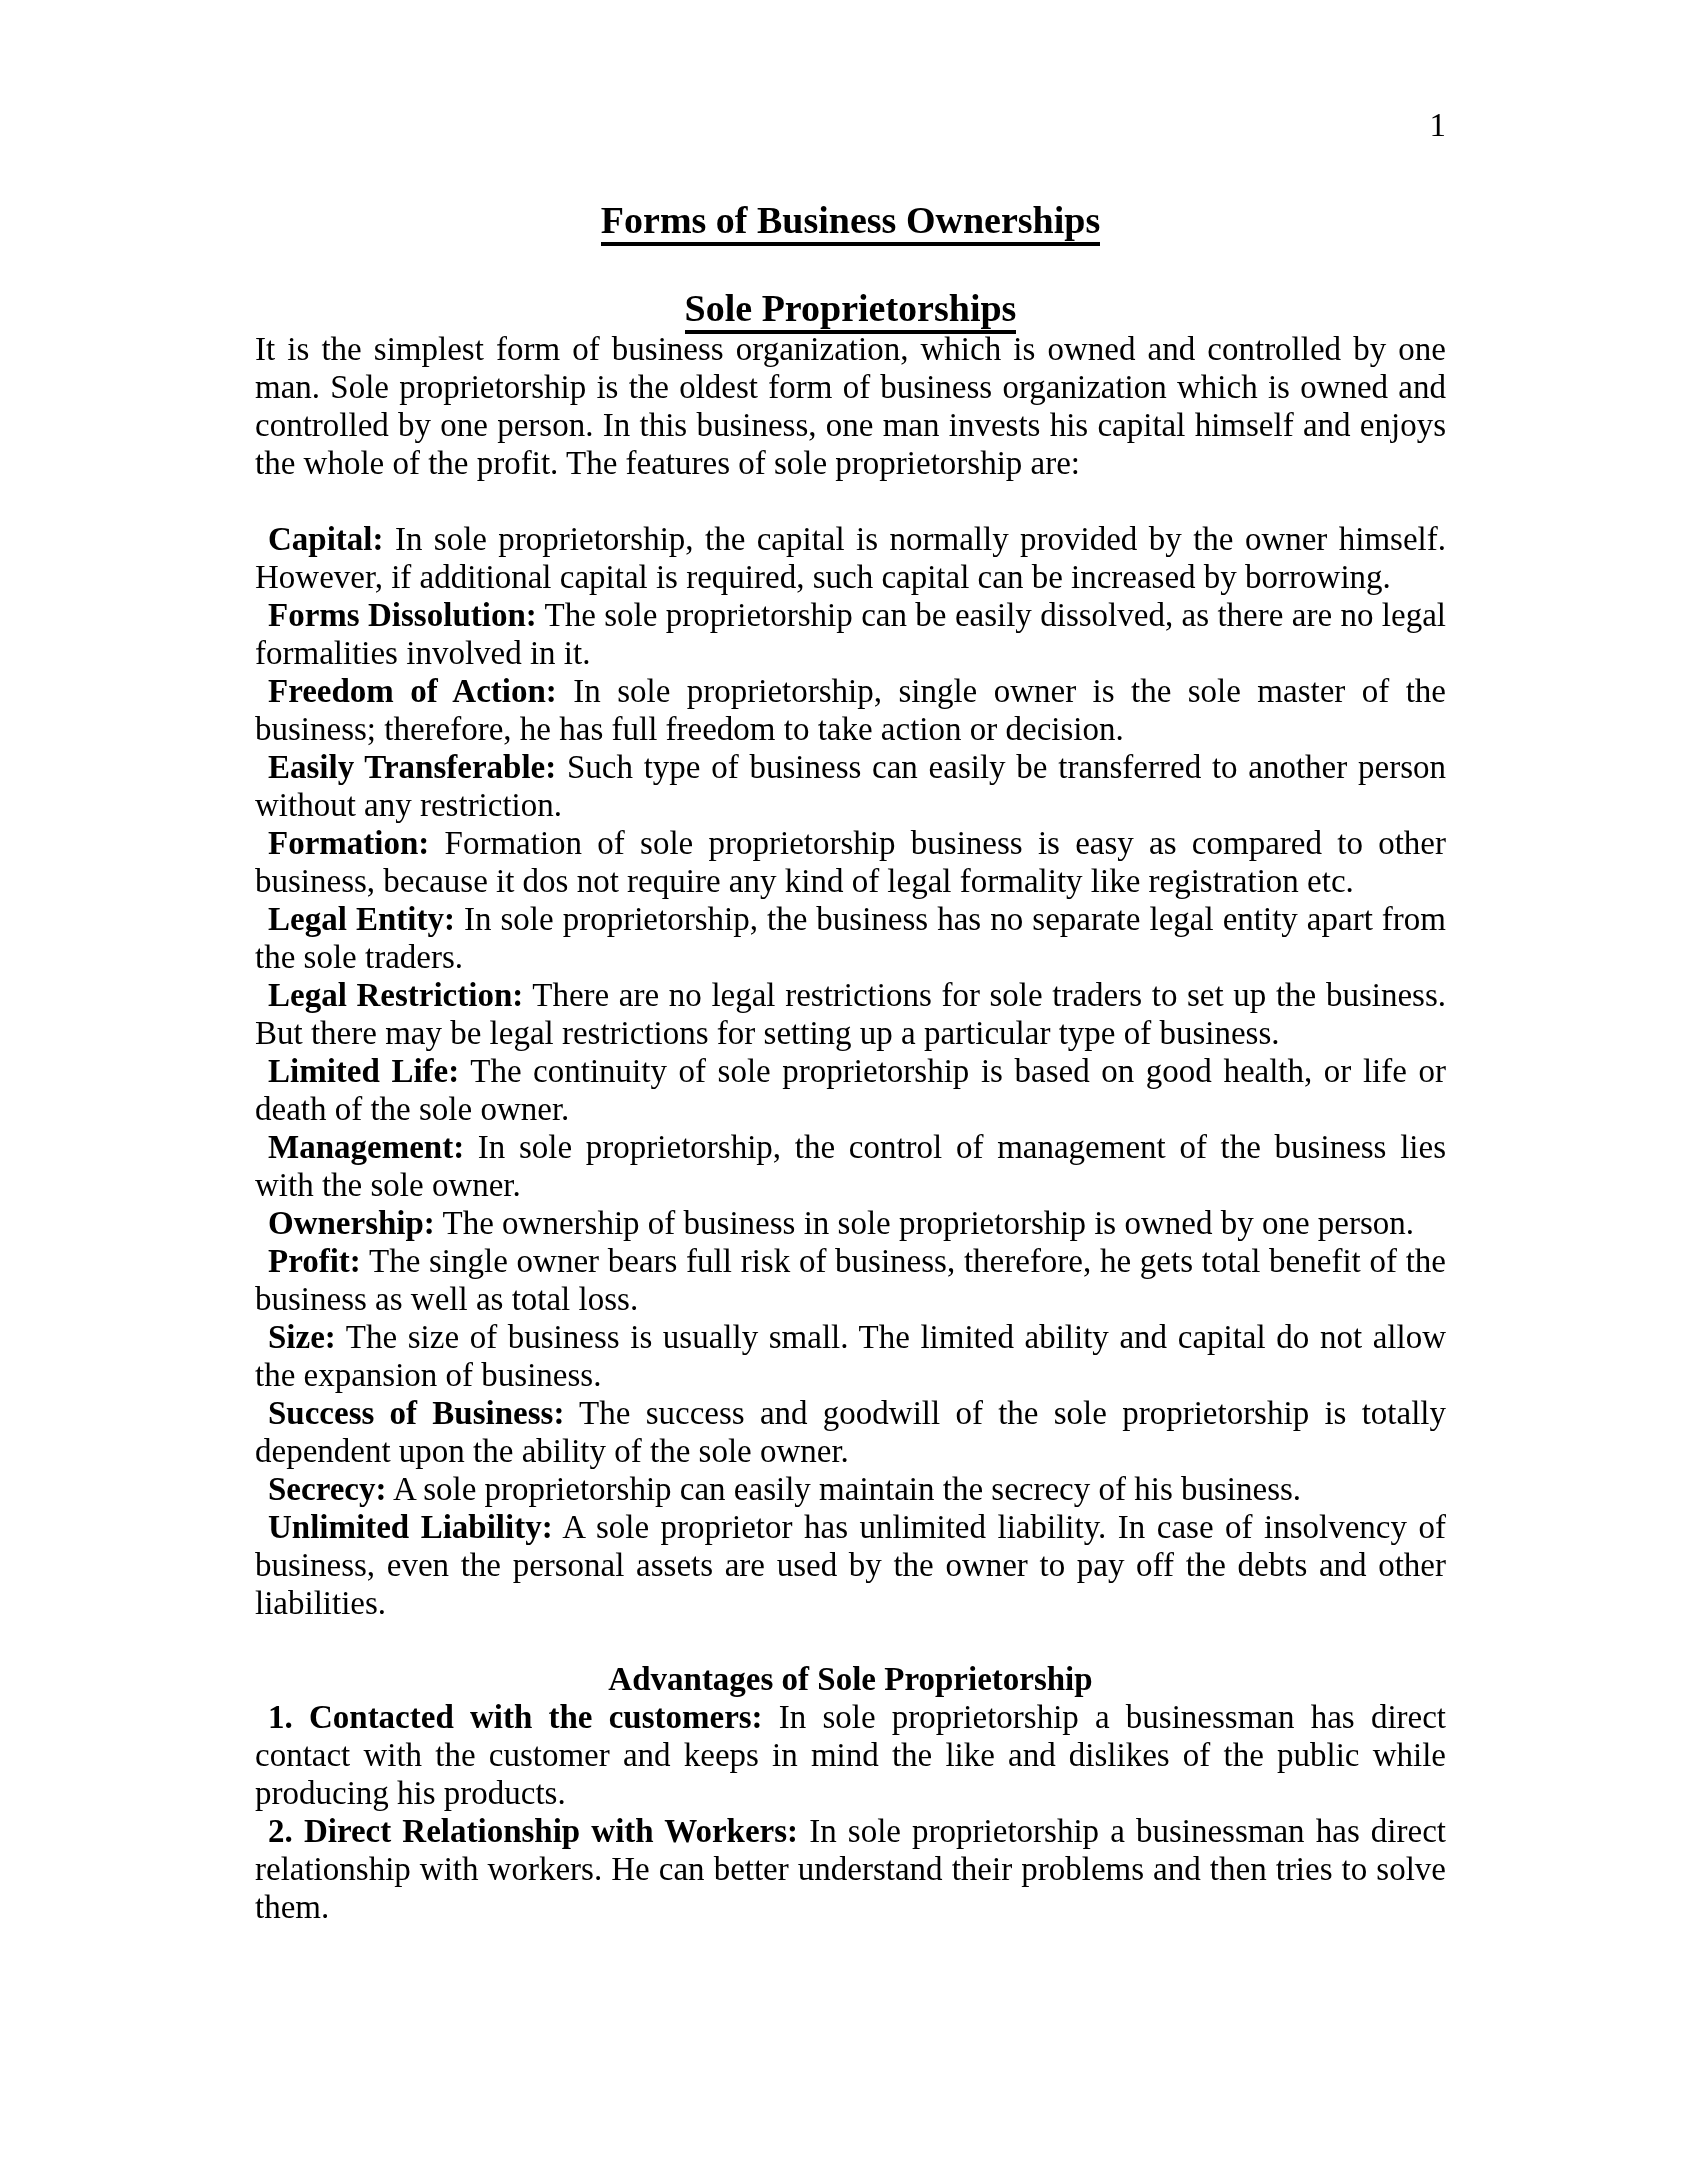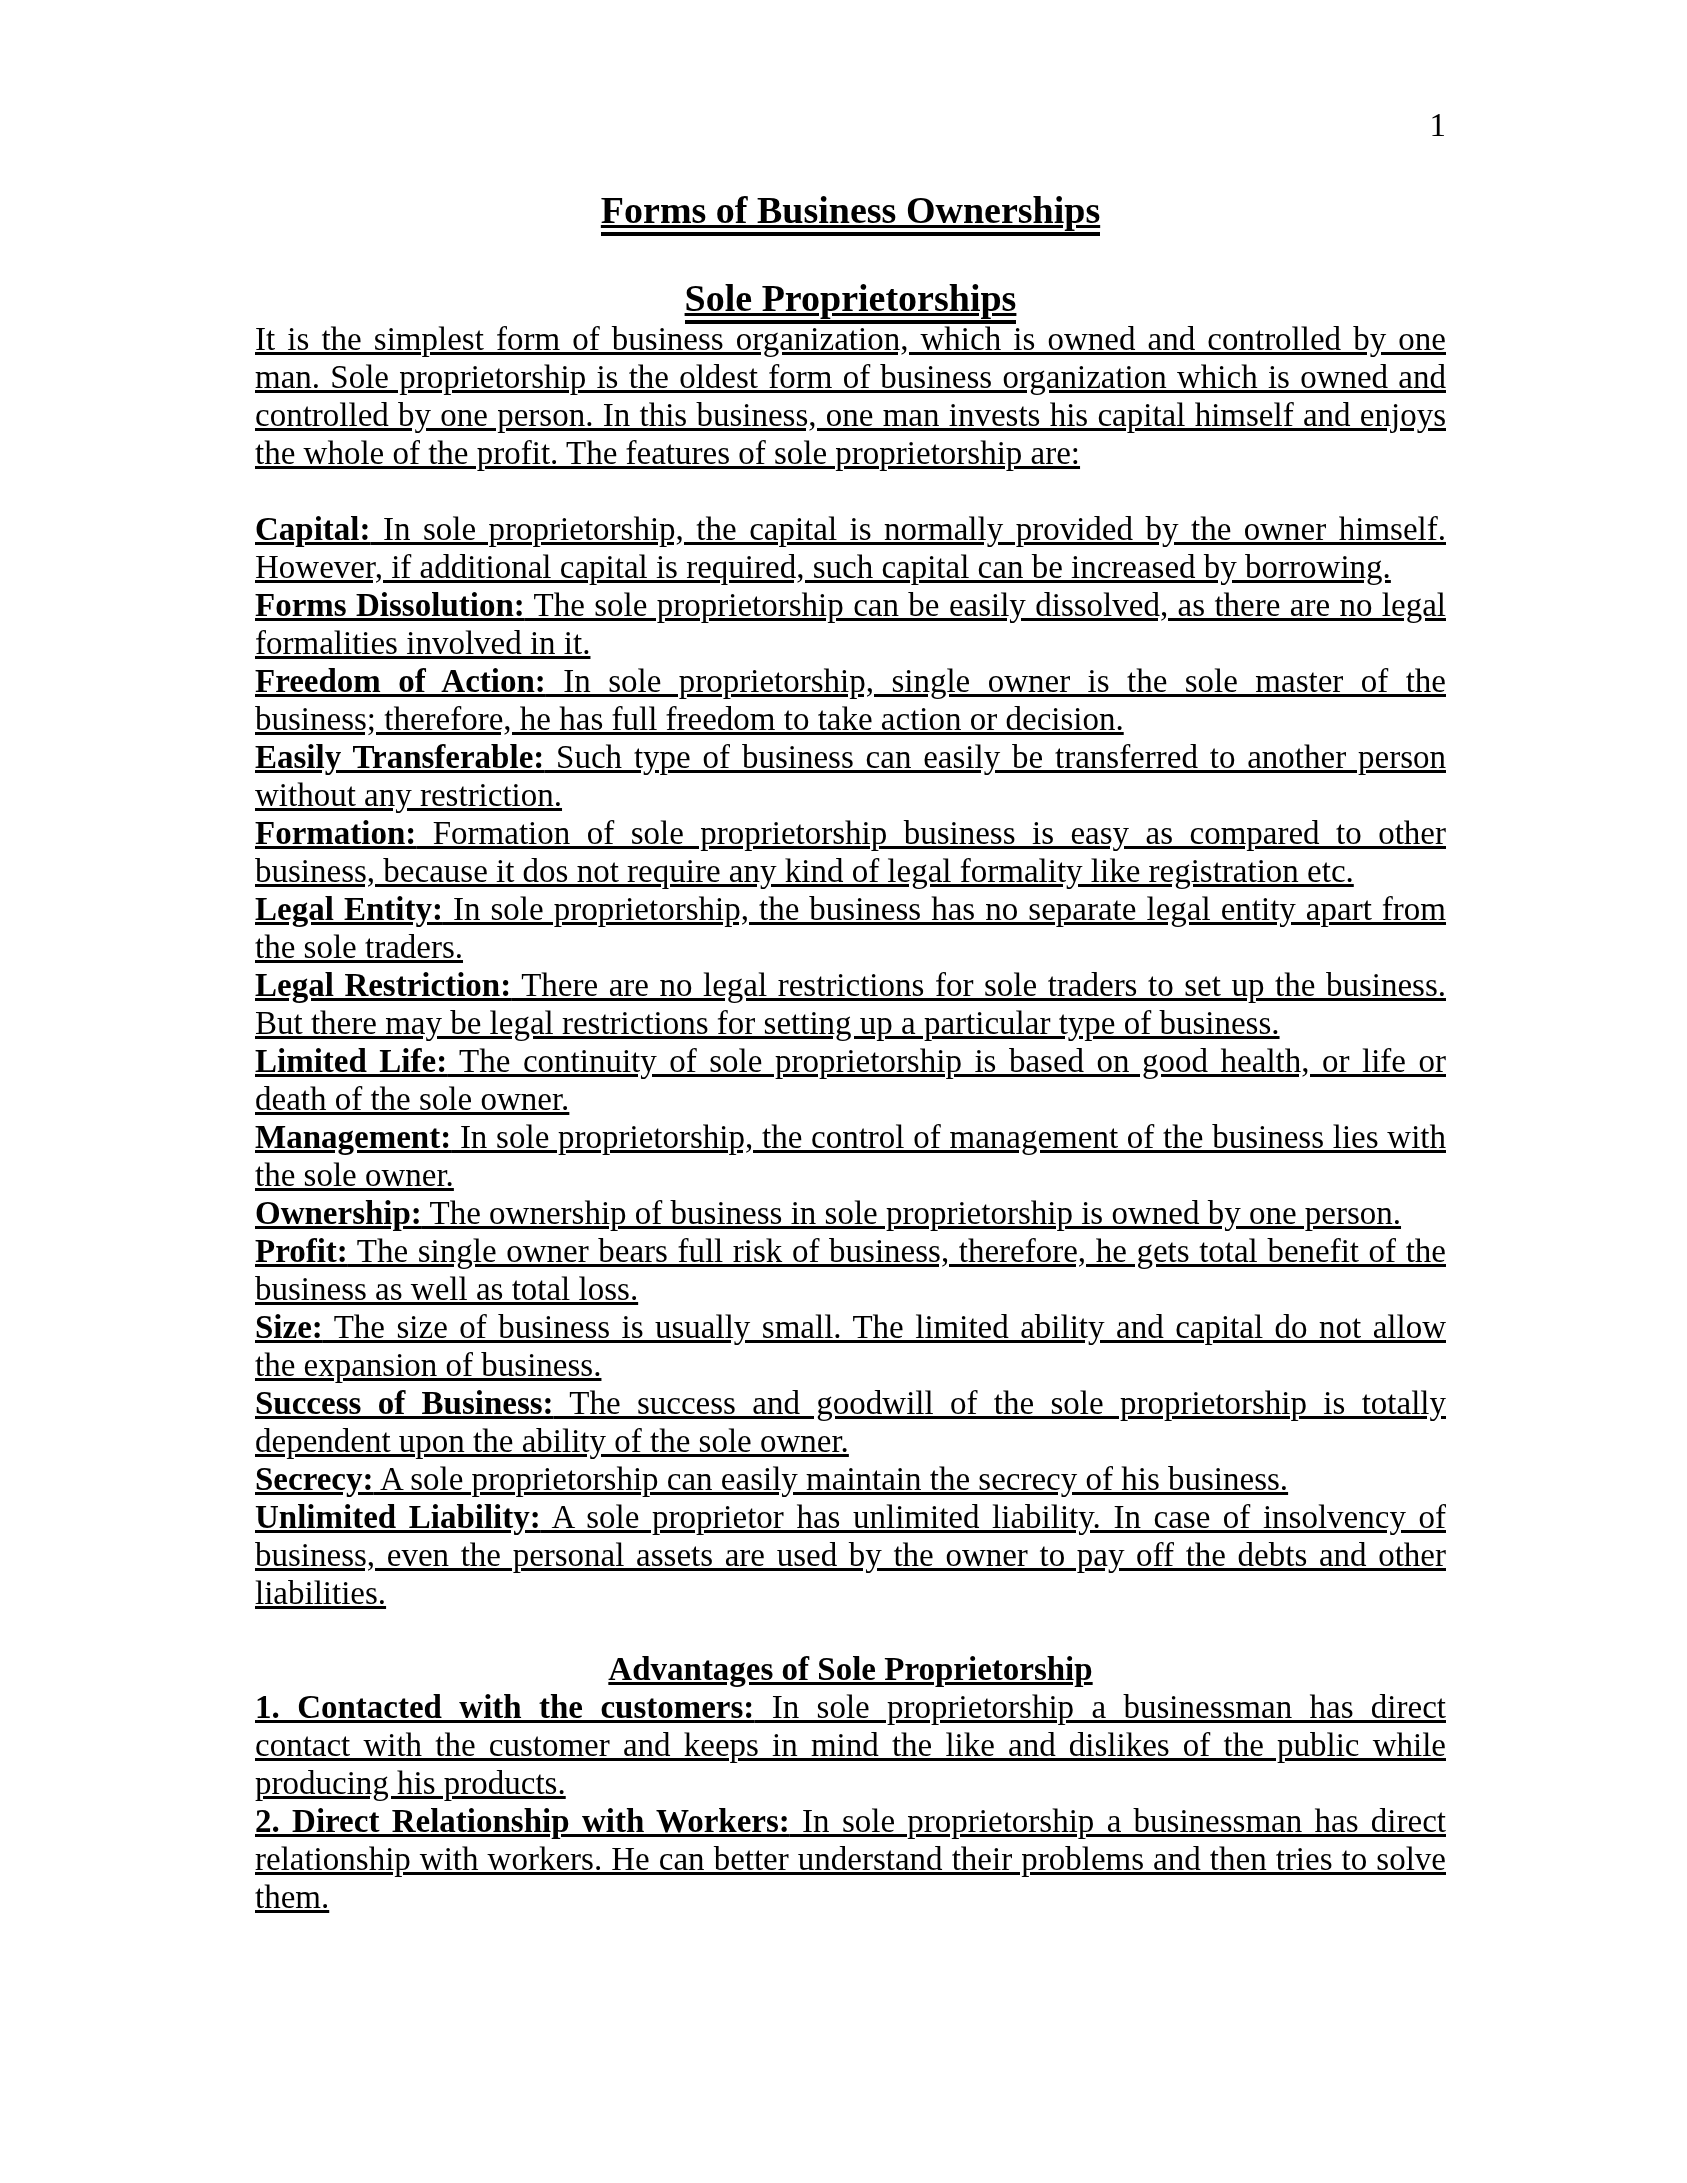--- a/index.html
+++ b/index.html
@@ -26,23 +26,22 @@
     top: 106px;
     left: 255px;
     width: 1191px;
     text-align: right;
     font-size: 33px;
     line-height: 38px;
   }
   .content {
     position: absolute;
     left: 255px;
-    top: 188px;
+    top: 198px;
     width: 1191px;
-    text-decoration: underline;
   }
   .doc-title {
     font-size: 38px;
     line-height: 44px;
     font-weight: bold;
     text-align: center;
     margin: 0;
   }
   .doc-title .underline,
   .section-heading .underline {
@@ -63,21 +62,21 @@
     text-align: justify;
     text-justify: inter-word;
   }
   .adv-heading {
     margin: 0;
     font-size: 33px;
     line-height: 38px;
     font-weight: bold;
     text-align: center;
   }
-  .b { font-weight: bold; }
+  .b { font-weight: bold; margin-left: 13px; }
   .spacer { height: 38px; }
   .spacer-lg { height: 44px; }
 </style>
 </head>
 <body>
 
 <div class="page">
 
   <div class="page-number">1</div>
 

